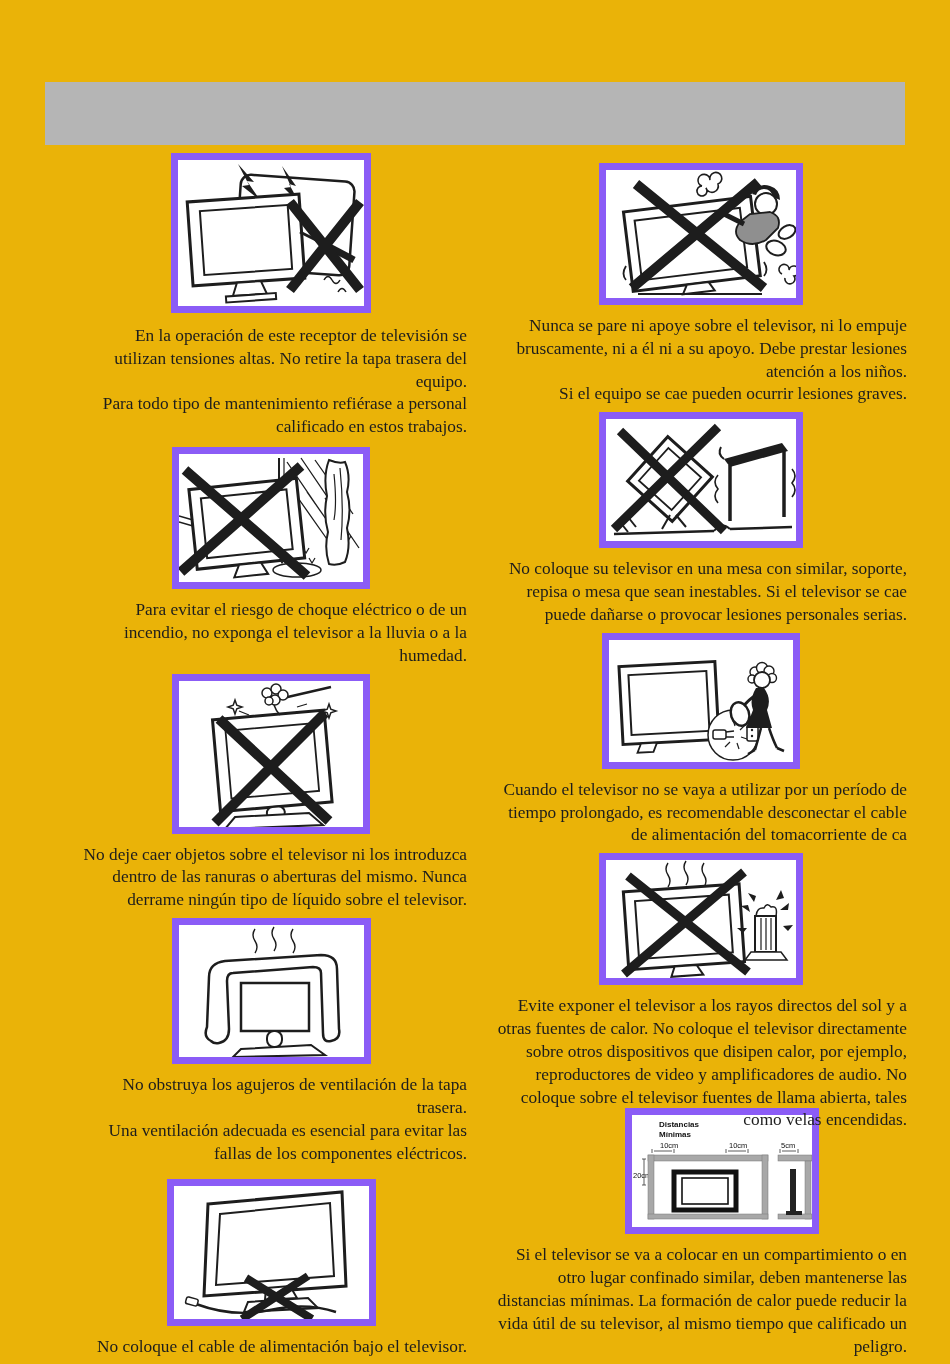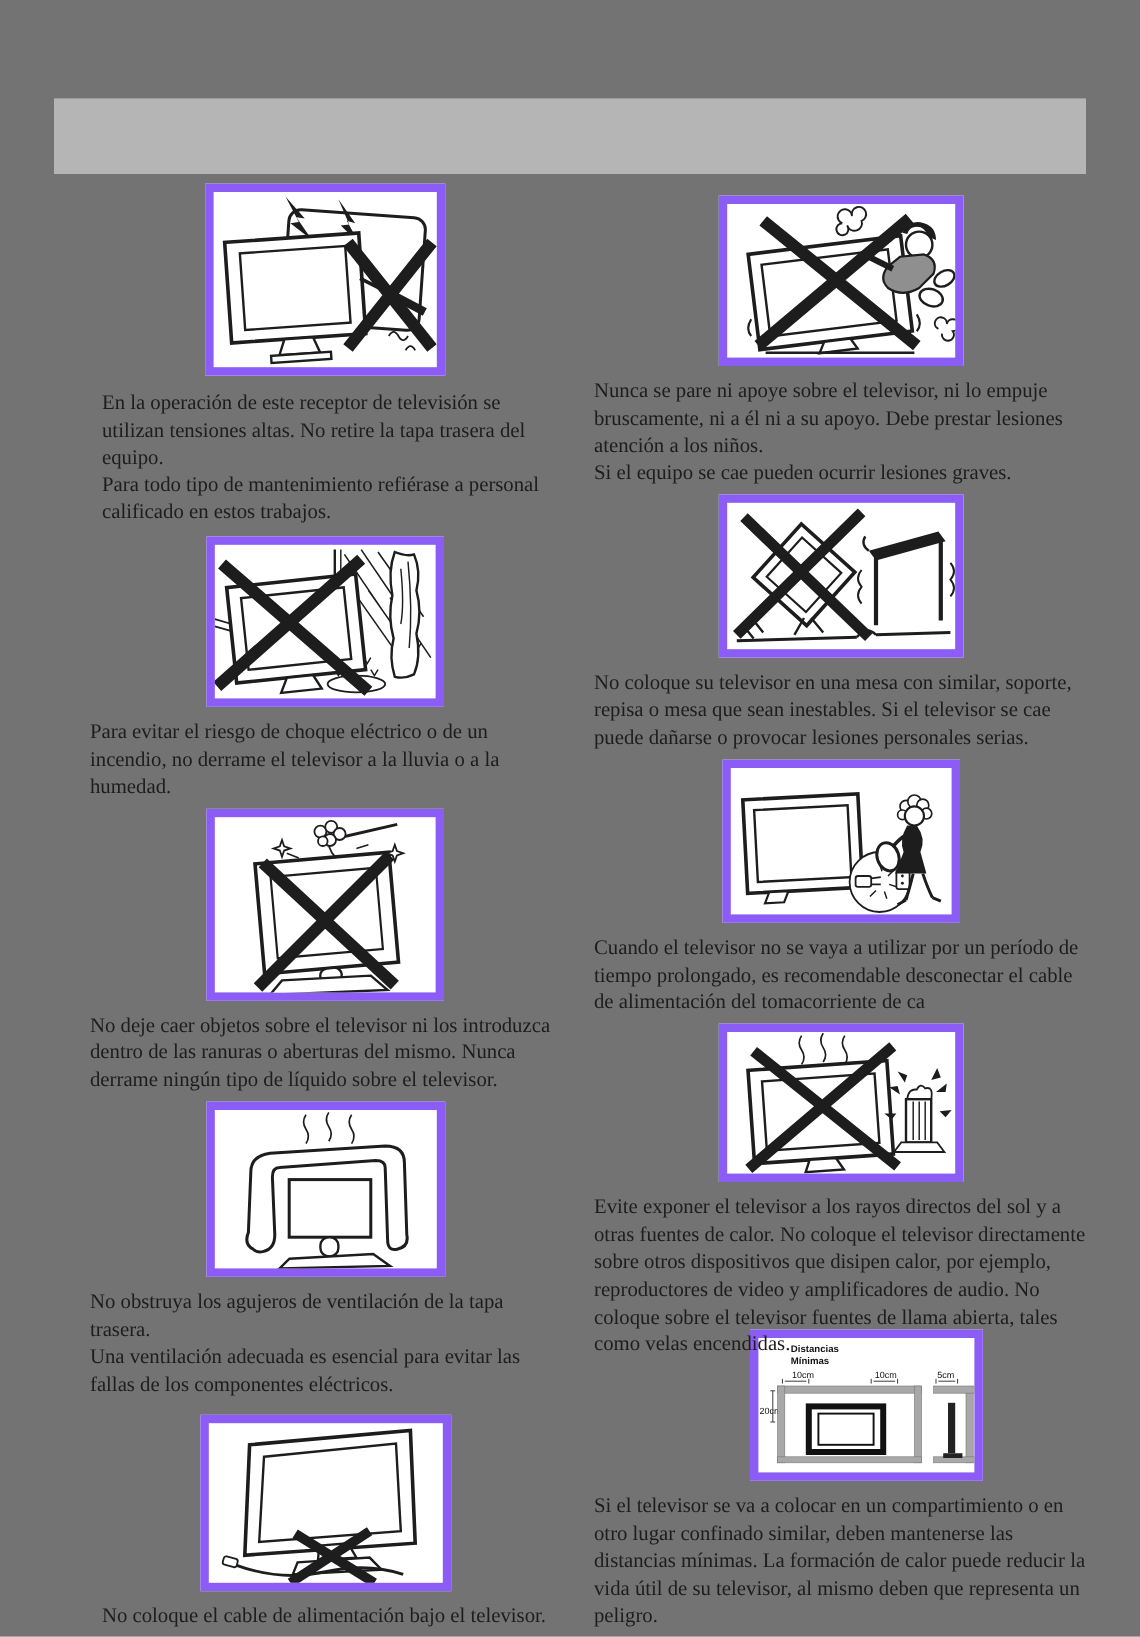--- a/index.html
+++ b/index.html
@@ -1,16 +1,16 @@
 <!DOCTYPE html>
 <html><head>
 <meta charset="utf-8">
 <style>
   html,body{margin:0;padding:0;background:#ffffff;}
-  .page{position:relative;width:950px;height:1364px;background:#737373;overflow:hidden;}
+  .page{position:relative;width:950px;height:1364px;background:#eab308;overflow:hidden;text-align:right;}
   .header-bar{margin:82px 45px 0 45px;height:63px;background:#b5b5b5;}
   .columns{display:flex;gap:28px;padding:0 43px 0 75px;box-sizing:border-box;}
   .col{display:block;}
   .col-left{width:392px;}
   .col-right{width:412px;}
   .para{font-family:"Liberation Serif",serif;font-size:17.3px;line-height:1.32;color:#1d1d1d;
         white-space:pre-line;margin:10px 0 0 0;}
   .ind{padding-left:10px;}
   figure.illus{display:block;margin:6px auto 0 auto;border:7px solid #8b5cf6;background:#fff;padding:0;}
   figure.illus svg{display:block;}
@@ -69,21 +69,21 @@
           <g transform="rotate(-6 66 72)">
             <rect class="fw" x="14" y="30" width="108" height="80" stroke-width="3"></rect>
             <rect class="fw" x="25" y="40" width="86" height="60" stroke-width="2"></rect>
             <path class="fw" d="M56,110 h22 l6,12 h-34 Z" stroke-width="2"></path>
           </g>
           <path class="ln" d="M0,62 L14,66 M0,68 L14,72" stroke-width="1.5"></path>
           <path class="ln" d="M6,16 L128,122 M122,12 L2,118" stroke-width="10"></path>
         </svg>
       </figure>
 
-      <p class="para">Para evitar el riesgo de choque eléctrico o de un incendio, no derrame el televisor a la lluvia o a la humedad.</p>
+      <p class="para">Para evitar el riesgo de choque eléctrico o de un incendio, no exponga el televisor a la lluvia o a la humedad.</p>
 
       <figure class="illus" style="width:184px;height:146px;">
         <svg viewBox="0 0 184 146" width="184" height="146">
           <g transform="rotate(-5 92 88)">
             <rect class="fw" x="38" y="34" width="112" height="92" stroke-width="3"></rect>
             <rect class="fw" x="50" y="46" width="88" height="68" stroke-width="1.8"></rect>
             <rect class="fw" x="84" y="126" width="18" height="12" rx="6" stroke-width="2"></rect>
           </g>
           <path class="fw" d="M56,136 L130,132 L144,144 L46,148 Z" stroke-width="2"></path>
           <line class="ln" x1="100" y1="18" x2="152" y2="6" stroke-width="2.5"></line>
@@ -250,17 +250,17 @@
           <rect fill="none" stroke="#111" stroke-width="5" x="42" y="57" width="62" height="38"></rect>
           <rect fill="none" stroke="#111" stroke-width="1.6" x="50" y="63" width="46" height="26"></rect>
           <rect class="wall" x="146" y="40" width="34" height="6"></rect>
           <rect class="wall" x="173" y="46" width="6" height="58"></rect>
           <rect class="wall" x="146" y="99" width="34" height="5"></rect>
           <rect fill="#222" x="158" y="54" width="6" height="42"></rect>
           <path fill="#222" d="M154,96 h16 v4 h-16 Z"></path>
         </svg>
       </figure>
 
-      <p class="para">Si el televisor se va a colocar en un compartimiento o en otro lugar confinado similar, deben mantenerse las distancias mínimas. La formación de calor puede reducir la vida útil de su televisor, al mismo deben que representa un peligro.</p>
+      <p class="para">Si el televisor se va a colocar en un compartimiento o en otro lugar confinado similar, deben mantenerse las distancias mínimas. La formación de calor puede reducir la vida útil de su televisor, al mismo tiempo que calificado un peligro.</p>
 
     </div>
   </div>
 </div>
 
 </body></html>

